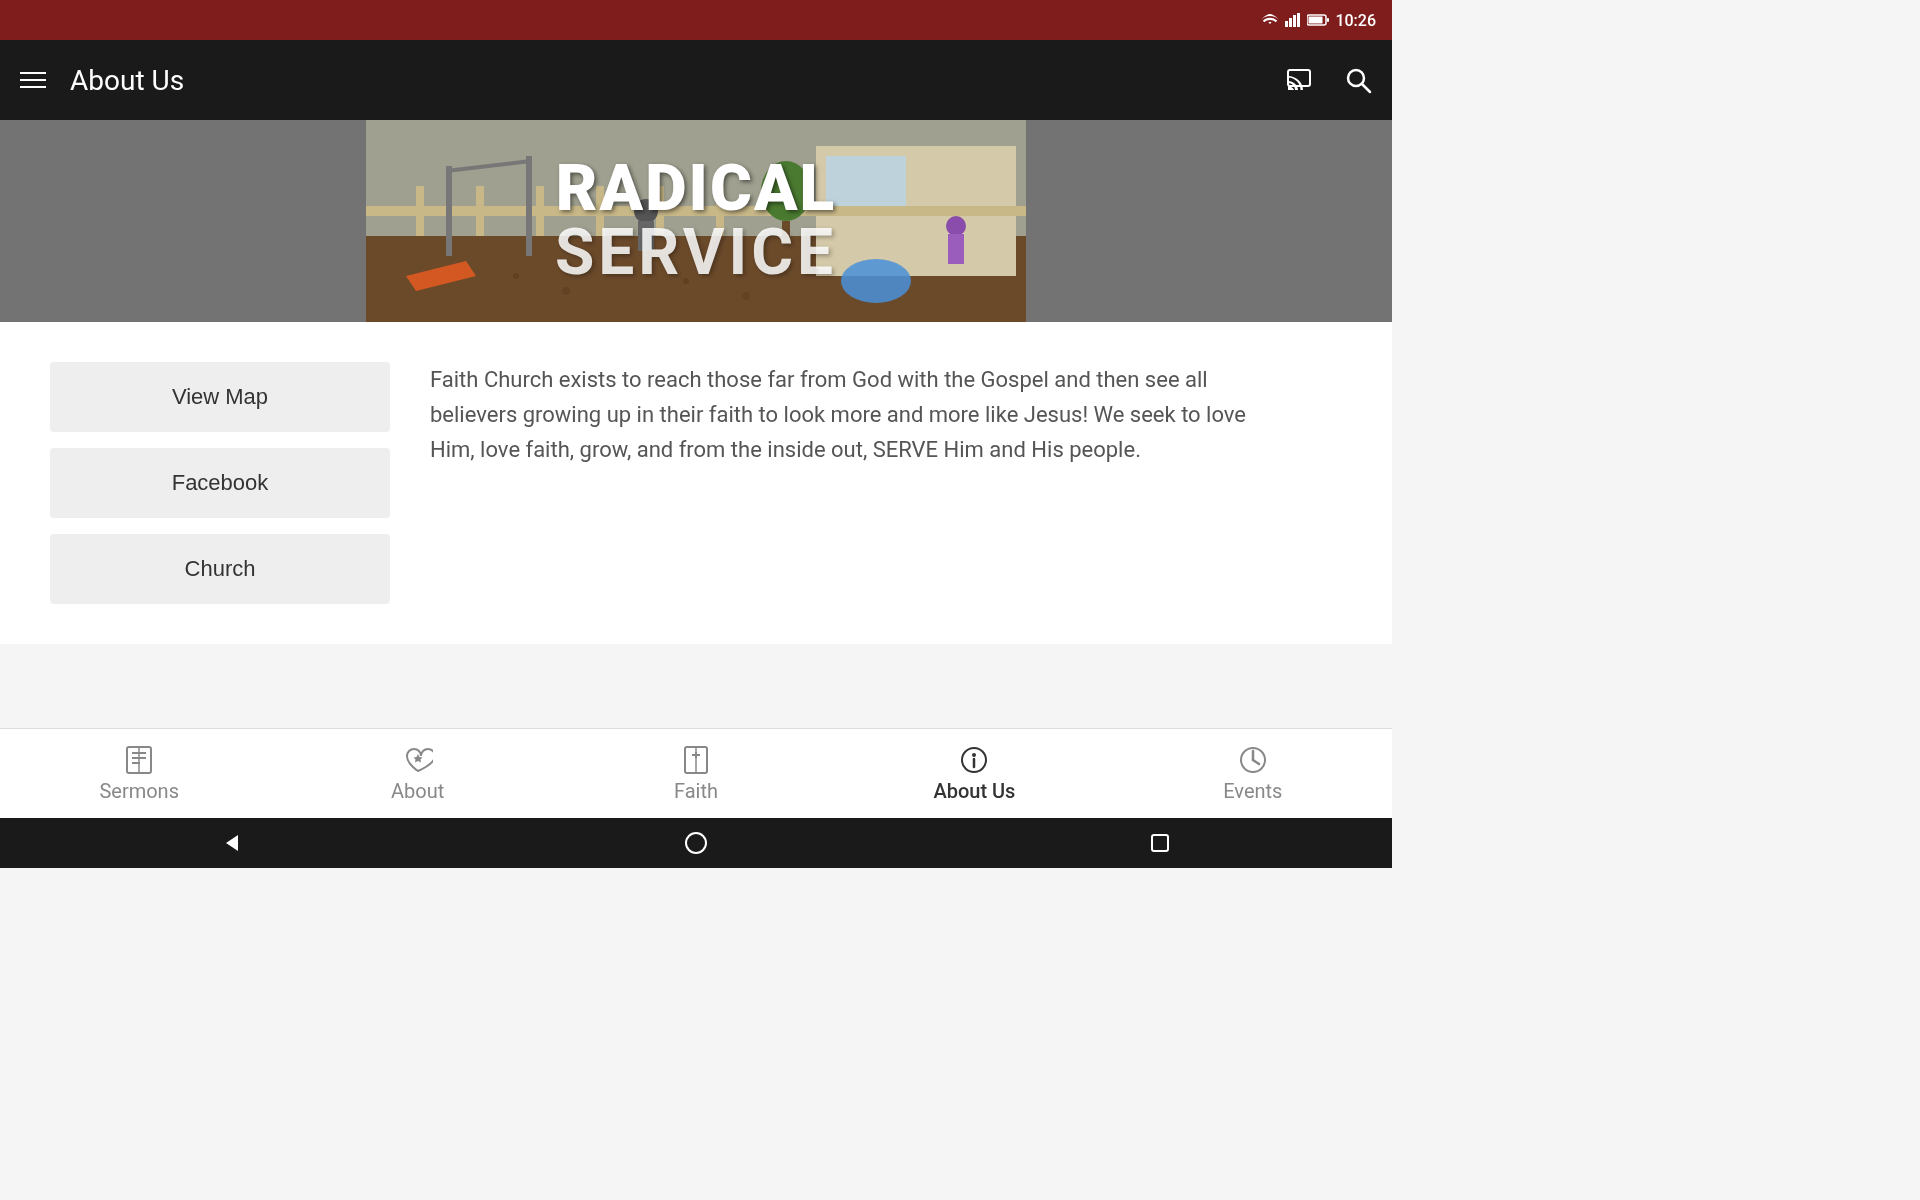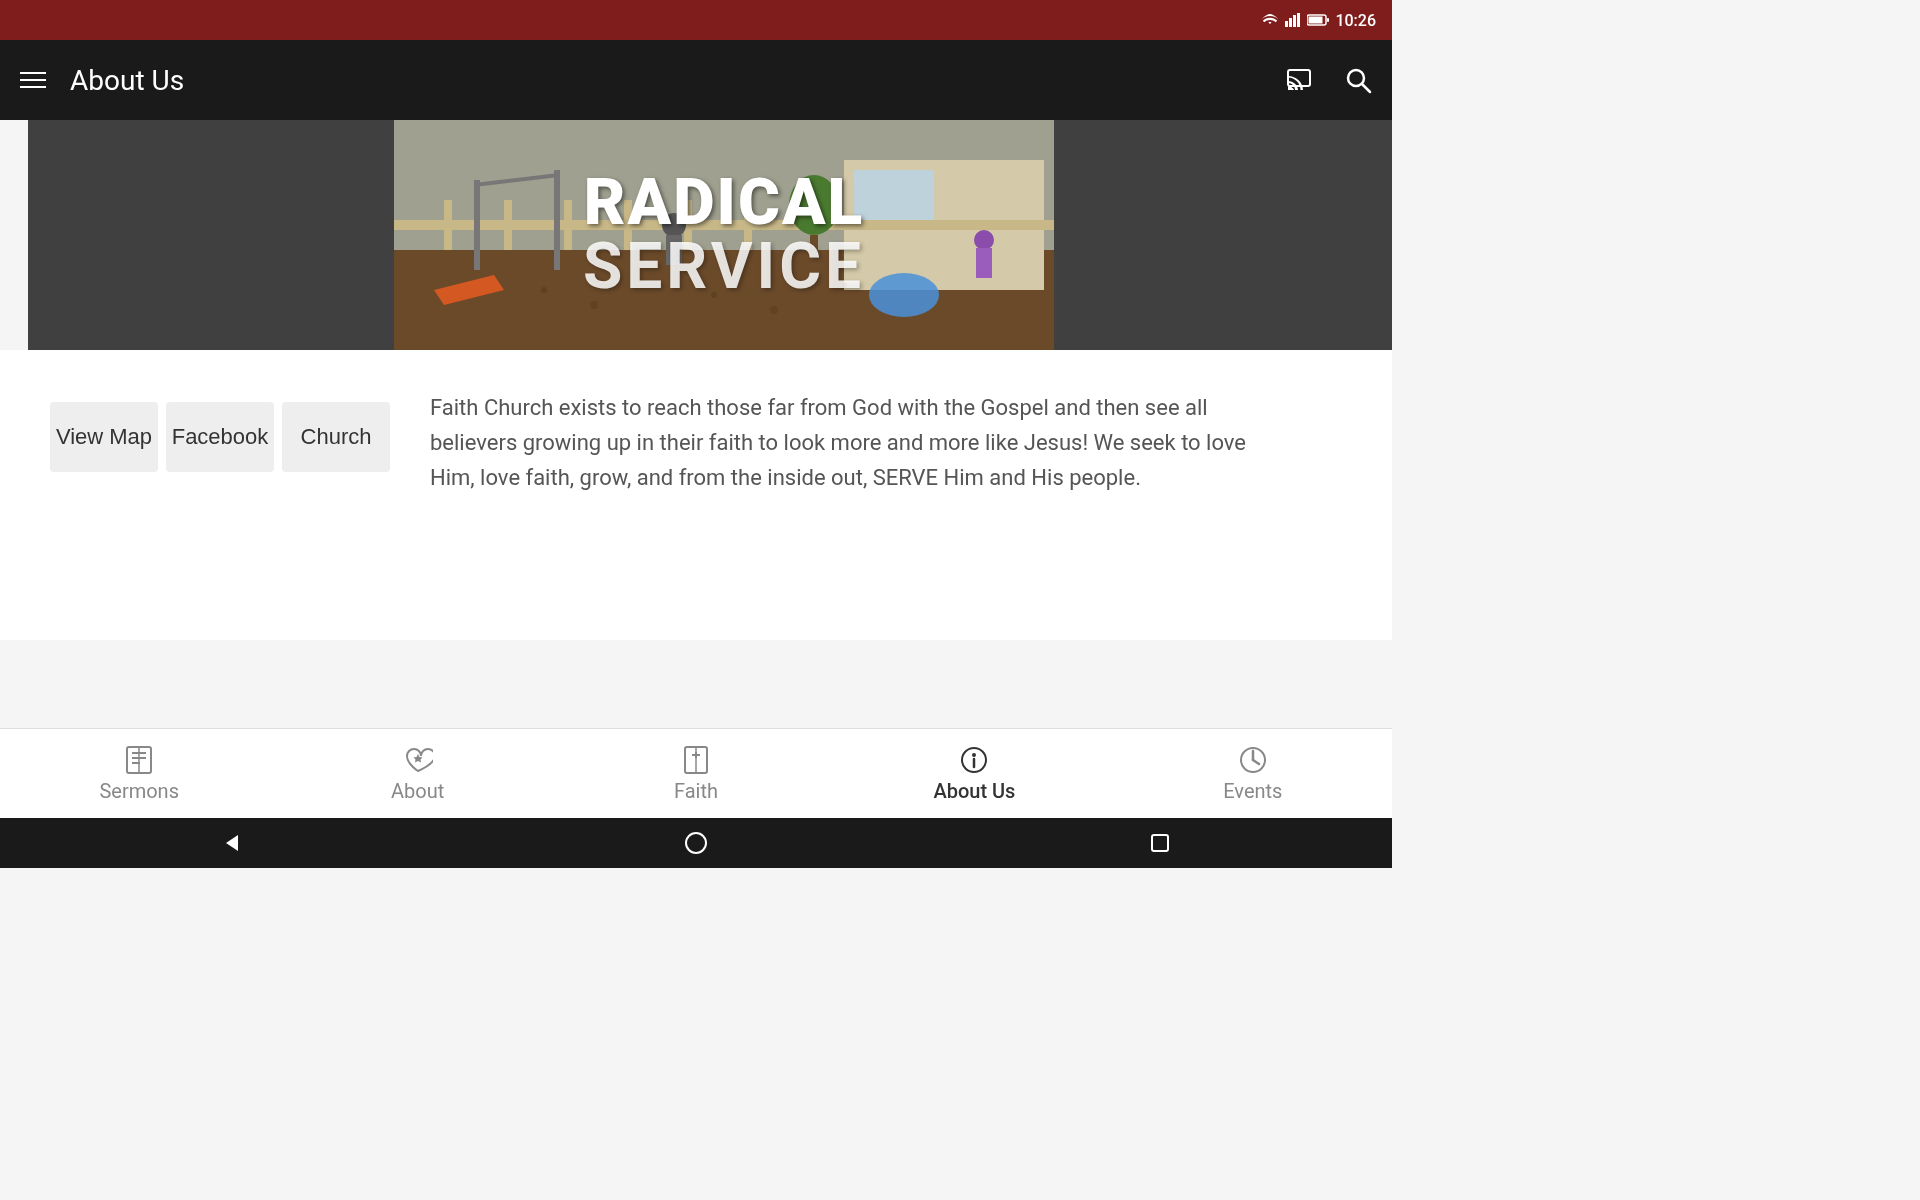--- a/index.html
+++ b/index.html
@@ -77,28 +77,27 @@
     }
     .cast-icon, .search-icon-top {
       color: #fff;
       font-size: 24px;
       cursor: pointer;
     }
 
     
     .hero-container {
       width: 100%;
-      height: 230px;
-      background: #404040;
+      height: 202px;
+      background: #737373;
       position: relative;
       overflow: hidden;
       display: flex;
       align-items: center;
       justify-content: center;
-      margin-left: 28px;
     }
     .hero-image-bg {
       position: absolute;
       left: 50%;
       transform: translateX(-50%);
       width: 660px;
       height: 230px;
       background: linear-gradient(135deg, #8B7355 0%, #6B5A45 20%, #5a4a35 40%, #7a6a55 60%, #9a8a75 80%, #b0a090 100%);
       overflow: hidden;
     }
@@ -135,24 +134,24 @@
       width: 100%;
       background: #fff;
       display: flex;
       flex-direction: row;
       padding: 40px 50px;
       gap: 40px;
       min-height: 290px;
     }
     .left-column {
       display: flex;
-      gap: 8px;
+      flex-direction: column;
+      gap: 16px;
       width: 340px;
       flex-shrink: 0;
-      margin-top: 12px;
     }
     .action-button {
       width: 100%;
       height: 70px;
       background: #eeeeee;
       border: none;
       border-radius: 4px;
       font-size: 22px;
       color: #333;
       cursor: pointer;

